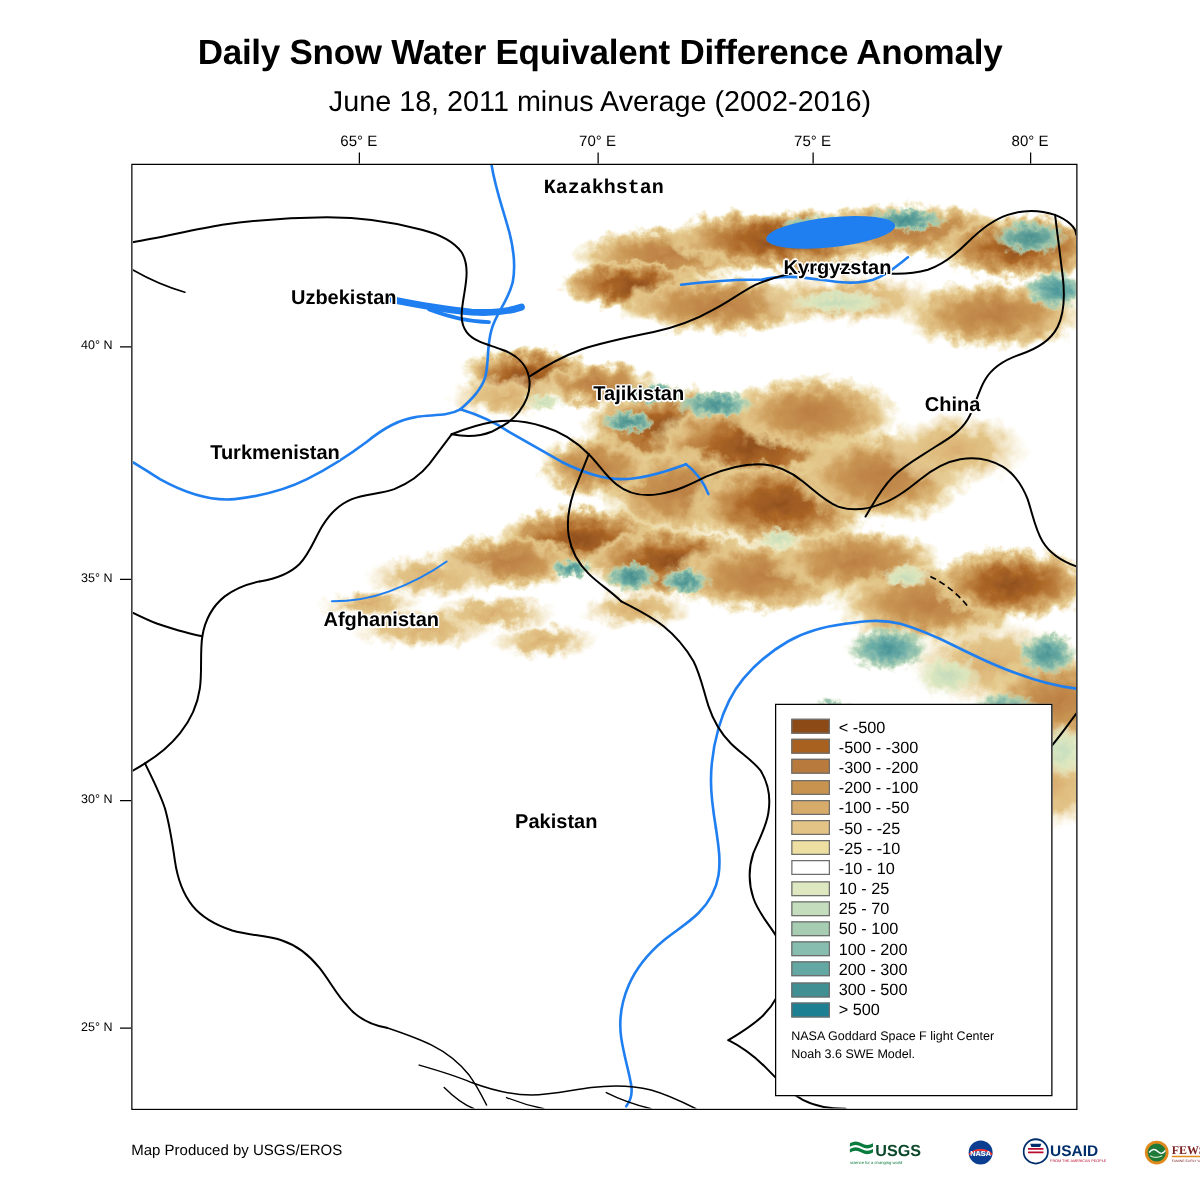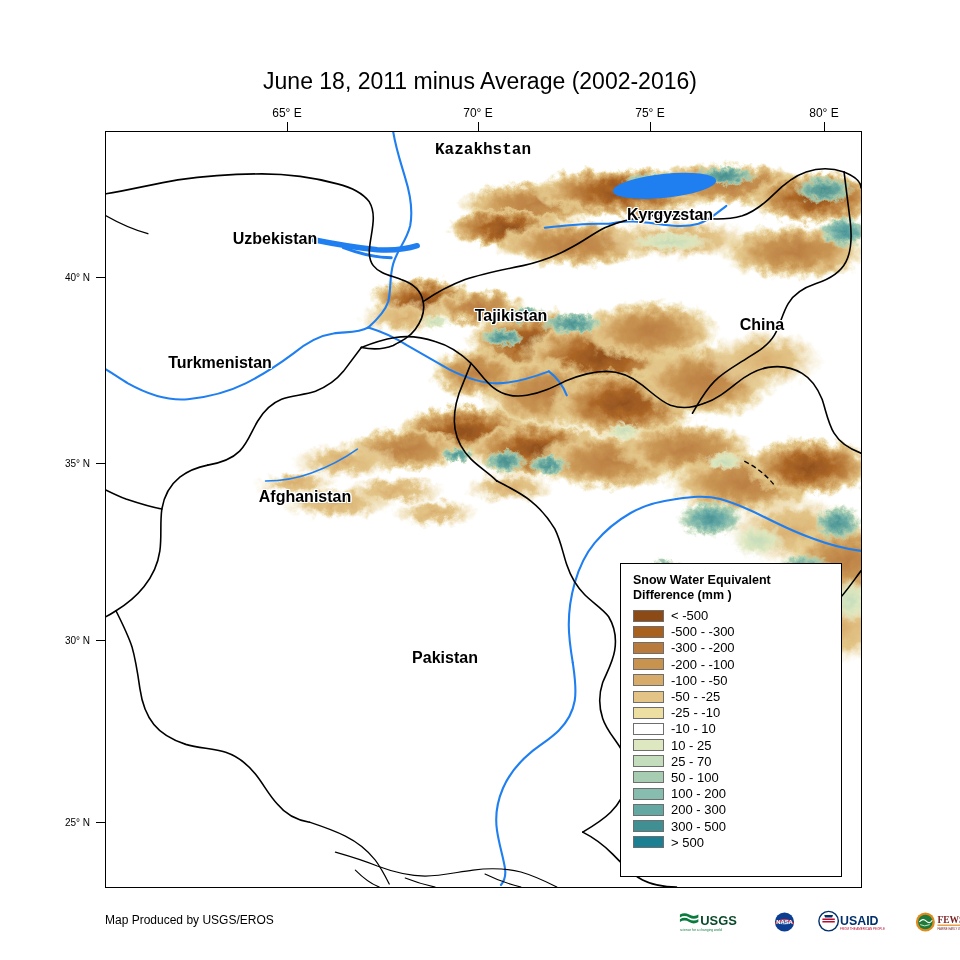--- a/index.html
+++ b/index.html
@@ -67,20 +67,21 @@
   .footer-credit{position:absolute;left:105px;top:913px;font-size:12px;color:#000;}
   #logos{position:absolute;left:679px;top:908px;height:28px;
     display:flex;align-items:center;gap:21px;}
   .logo{height:24px;display:block;}
 </style>
 </head>
 <body>
 
 <div id="root">
 
+  <div class="title">Daily Snow Water Equivalent Difference Anomaly</div>
   <div class="subtitle">June 18, 2011 minus Average (2002-2016)</div>
 
   <div id="lon-ticks">
       <div class="tick-lon" style="left: 287px;"></div>
       <div class="tick-lon-lbl" style="left: 287px;">65° E</div>
       <div class="tick-lon" style="left: 478px;"></div>
       <div class="tick-lon-lbl" style="left: 478px;">70° E</div>
       <div class="tick-lon" style="left: 650px;"></div>
       <div class="tick-lon-lbl" style="left: 650px;">75° E</div>
       <div class="tick-lon" style="left: 824px;"></div>
@@ -329,24 +330,20 @@
         </g>
 
         <g fill="none" stroke="#000000" stroke-width="1.4" stroke-dasharray="5 3.2">
           <path d="M640,330 C652,336 662,344 670,354"></path>
         </g>
       </g>
     </svg>
   </div>
 
   <div id="legend">
-    <div class="legend-title">
-      <div>Snow Water Equivalent</div>
-      <div>Difference (mm )</div>
-    </div>
     <div class="legend-rows" id="legend-rows">
         <div class="lrow">
           <div class="lsw" style="background: rgb(140, 74, 23);"></div>
           <div class="llbl">&lt; -500</div>
         </div>
         <div class="lrow">
           <div class="lsw" style="background: rgb(169, 97, 31);"></div>
           <div class="llbl">-500 - -300</div>
         </div>
         <div class="lrow">
@@ -395,20 +392,24 @@
         </div>
         <div class="lrow">
           <div class="lsw" style="background: rgb(63, 143, 147);"></div>
           <div class="llbl">300 - 500</div>
         </div>
         <div class="lrow">
           <div class="lsw" style="background: rgb(29, 127, 146);"></div>
           <div class="llbl">&gt; 500</div>
         </div>
       </div>
+    <div class="legend-src">
+      <div>NASA Goddard Space F light Center</div>
+      <div>Noah 3.6 SWE  Model.</div>
+    </div>
   </div>
 
   <div class="footer-credit">Map Produced by USGS/EROS</div>
 
   <div id="logos">
 
     <svg class="logo" viewBox="0 0 78 26" width="72">
       <path d="M1,5 q5,-3 10,0 q5,3 10,0 v3 q-5,3 -10,0 q-5,-3 -10,0 z" fill="#0a7b3e"></path>
       <path d="M1,10 q5,-3 10,0 q5,3 10,0 v3 q-5,3 -10,0 q-5,-3 -10,0 z" fill="#0a7b3e"></path>
       <text x="23" y="16" font-family="'Liberation Sans',sans-serif" font-size="14" font-weight="bold" fill="#0a4a2a">USGS</text>

